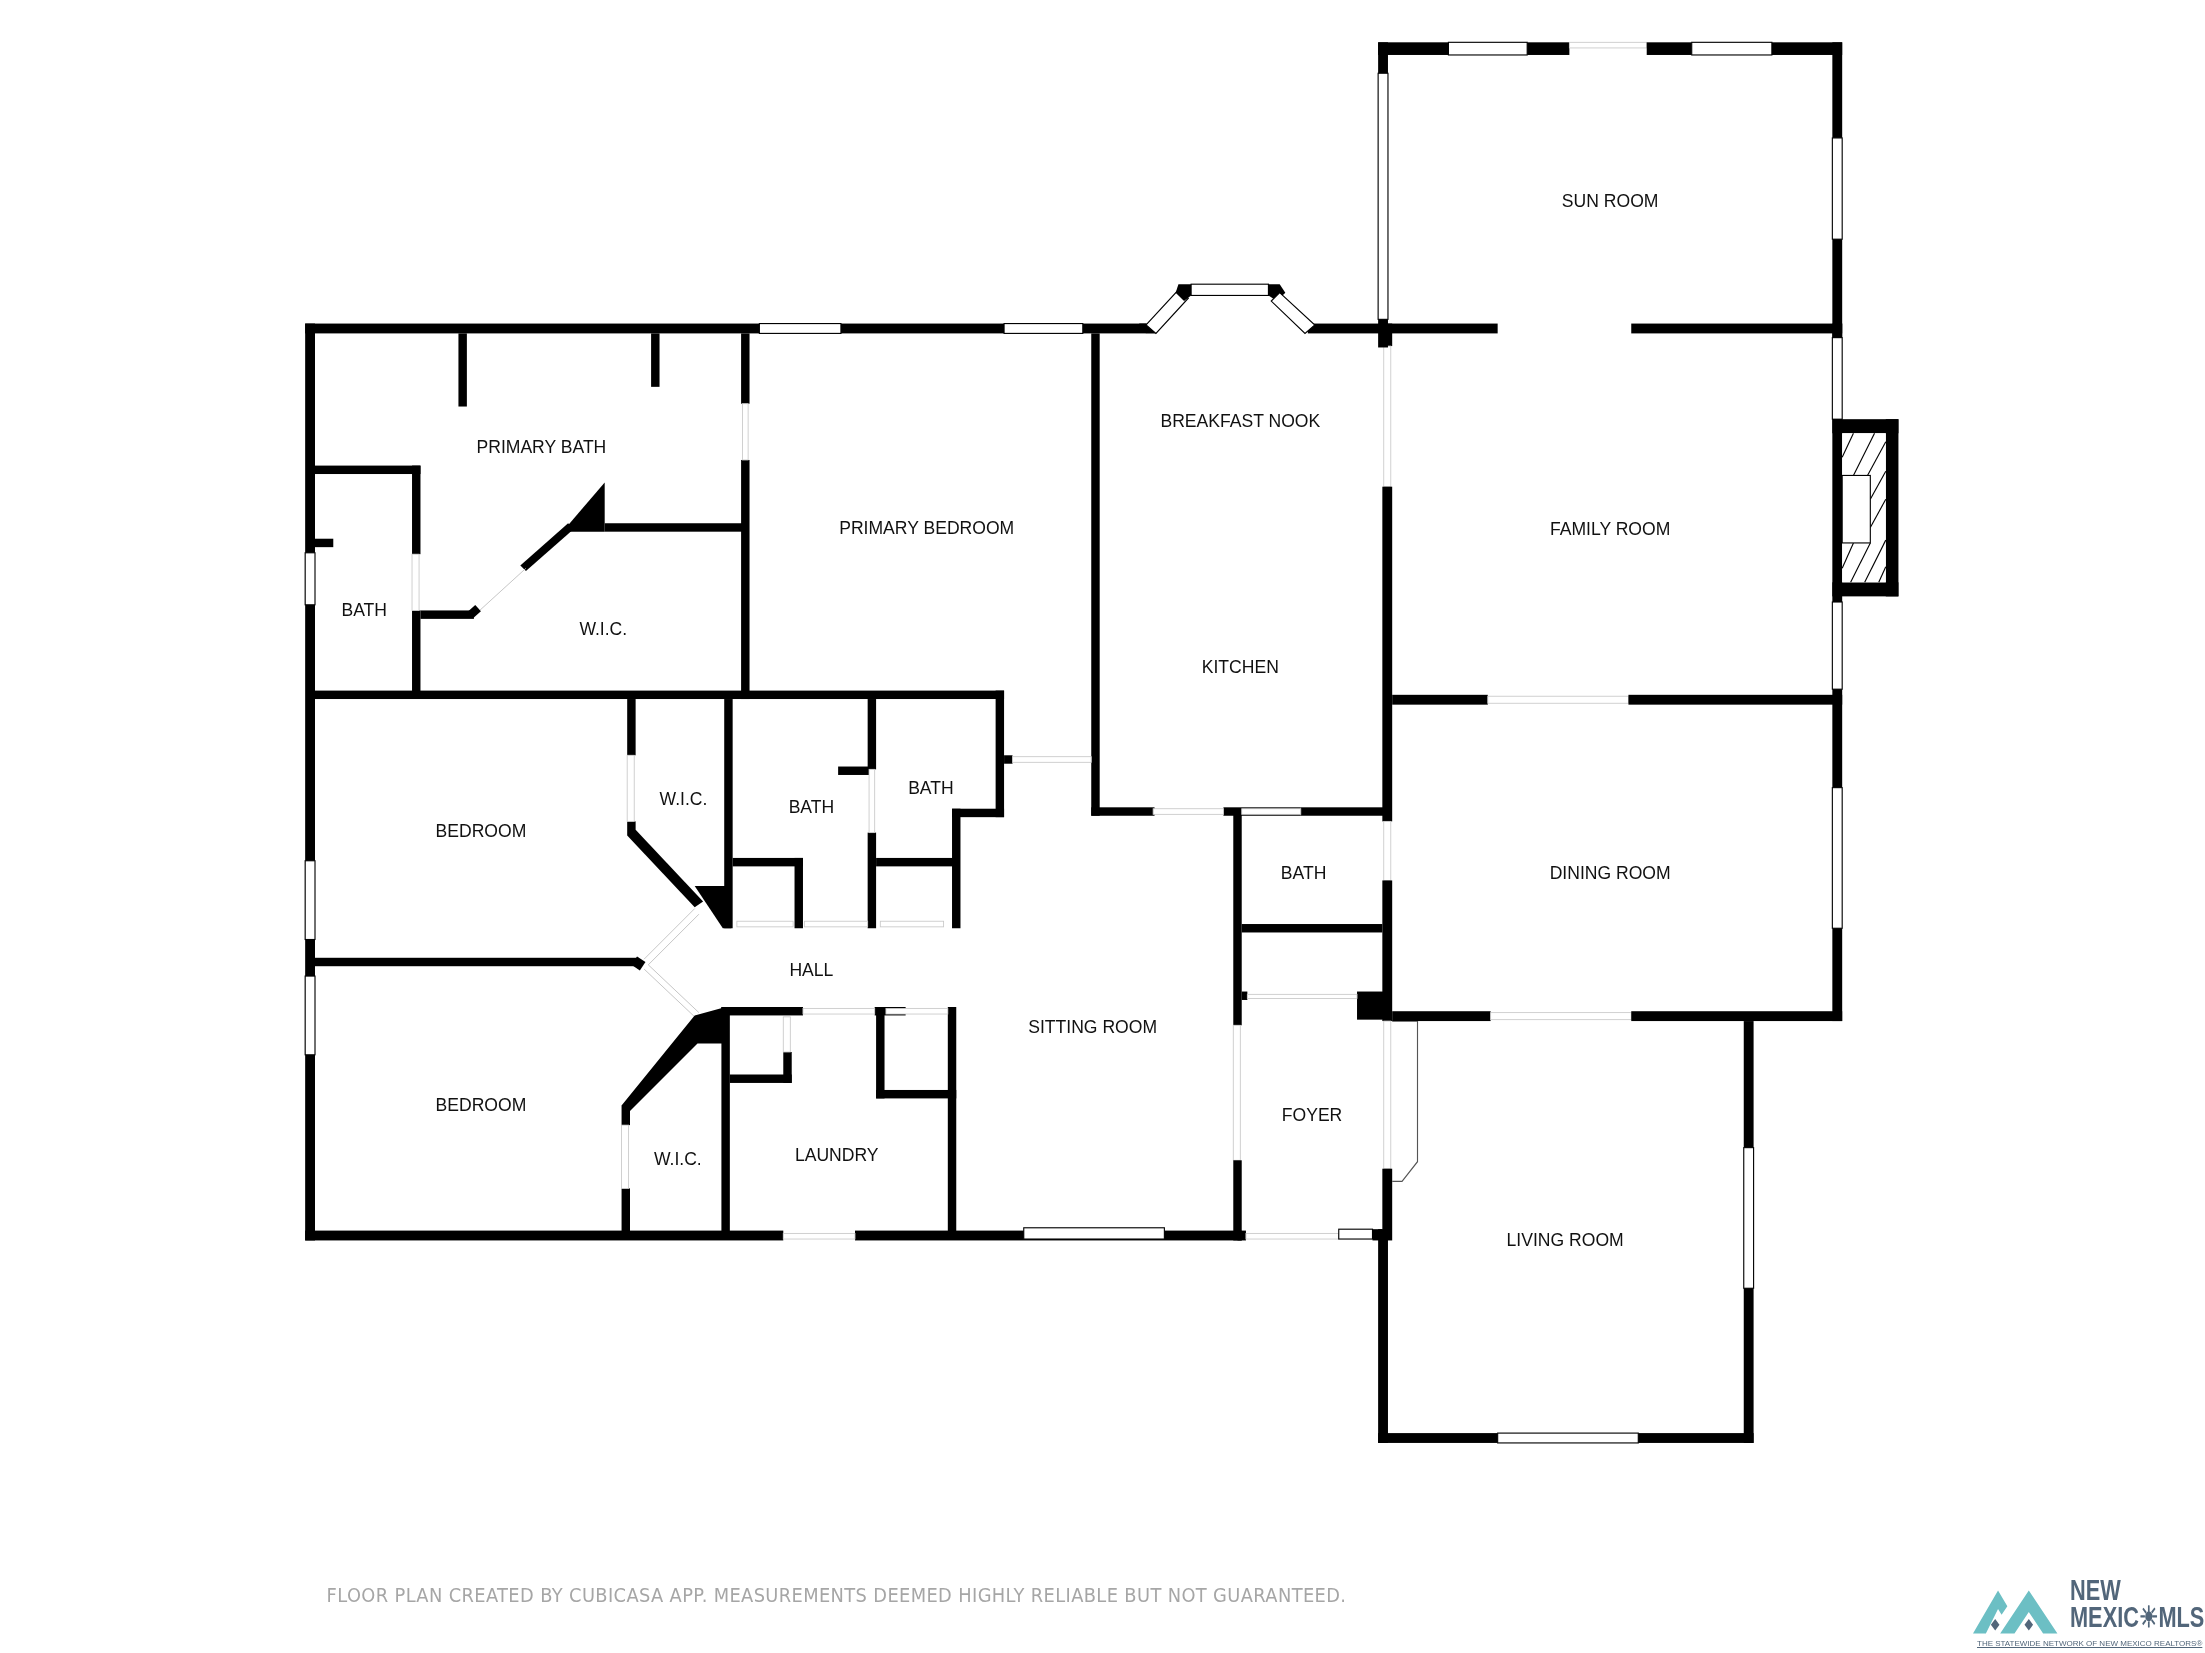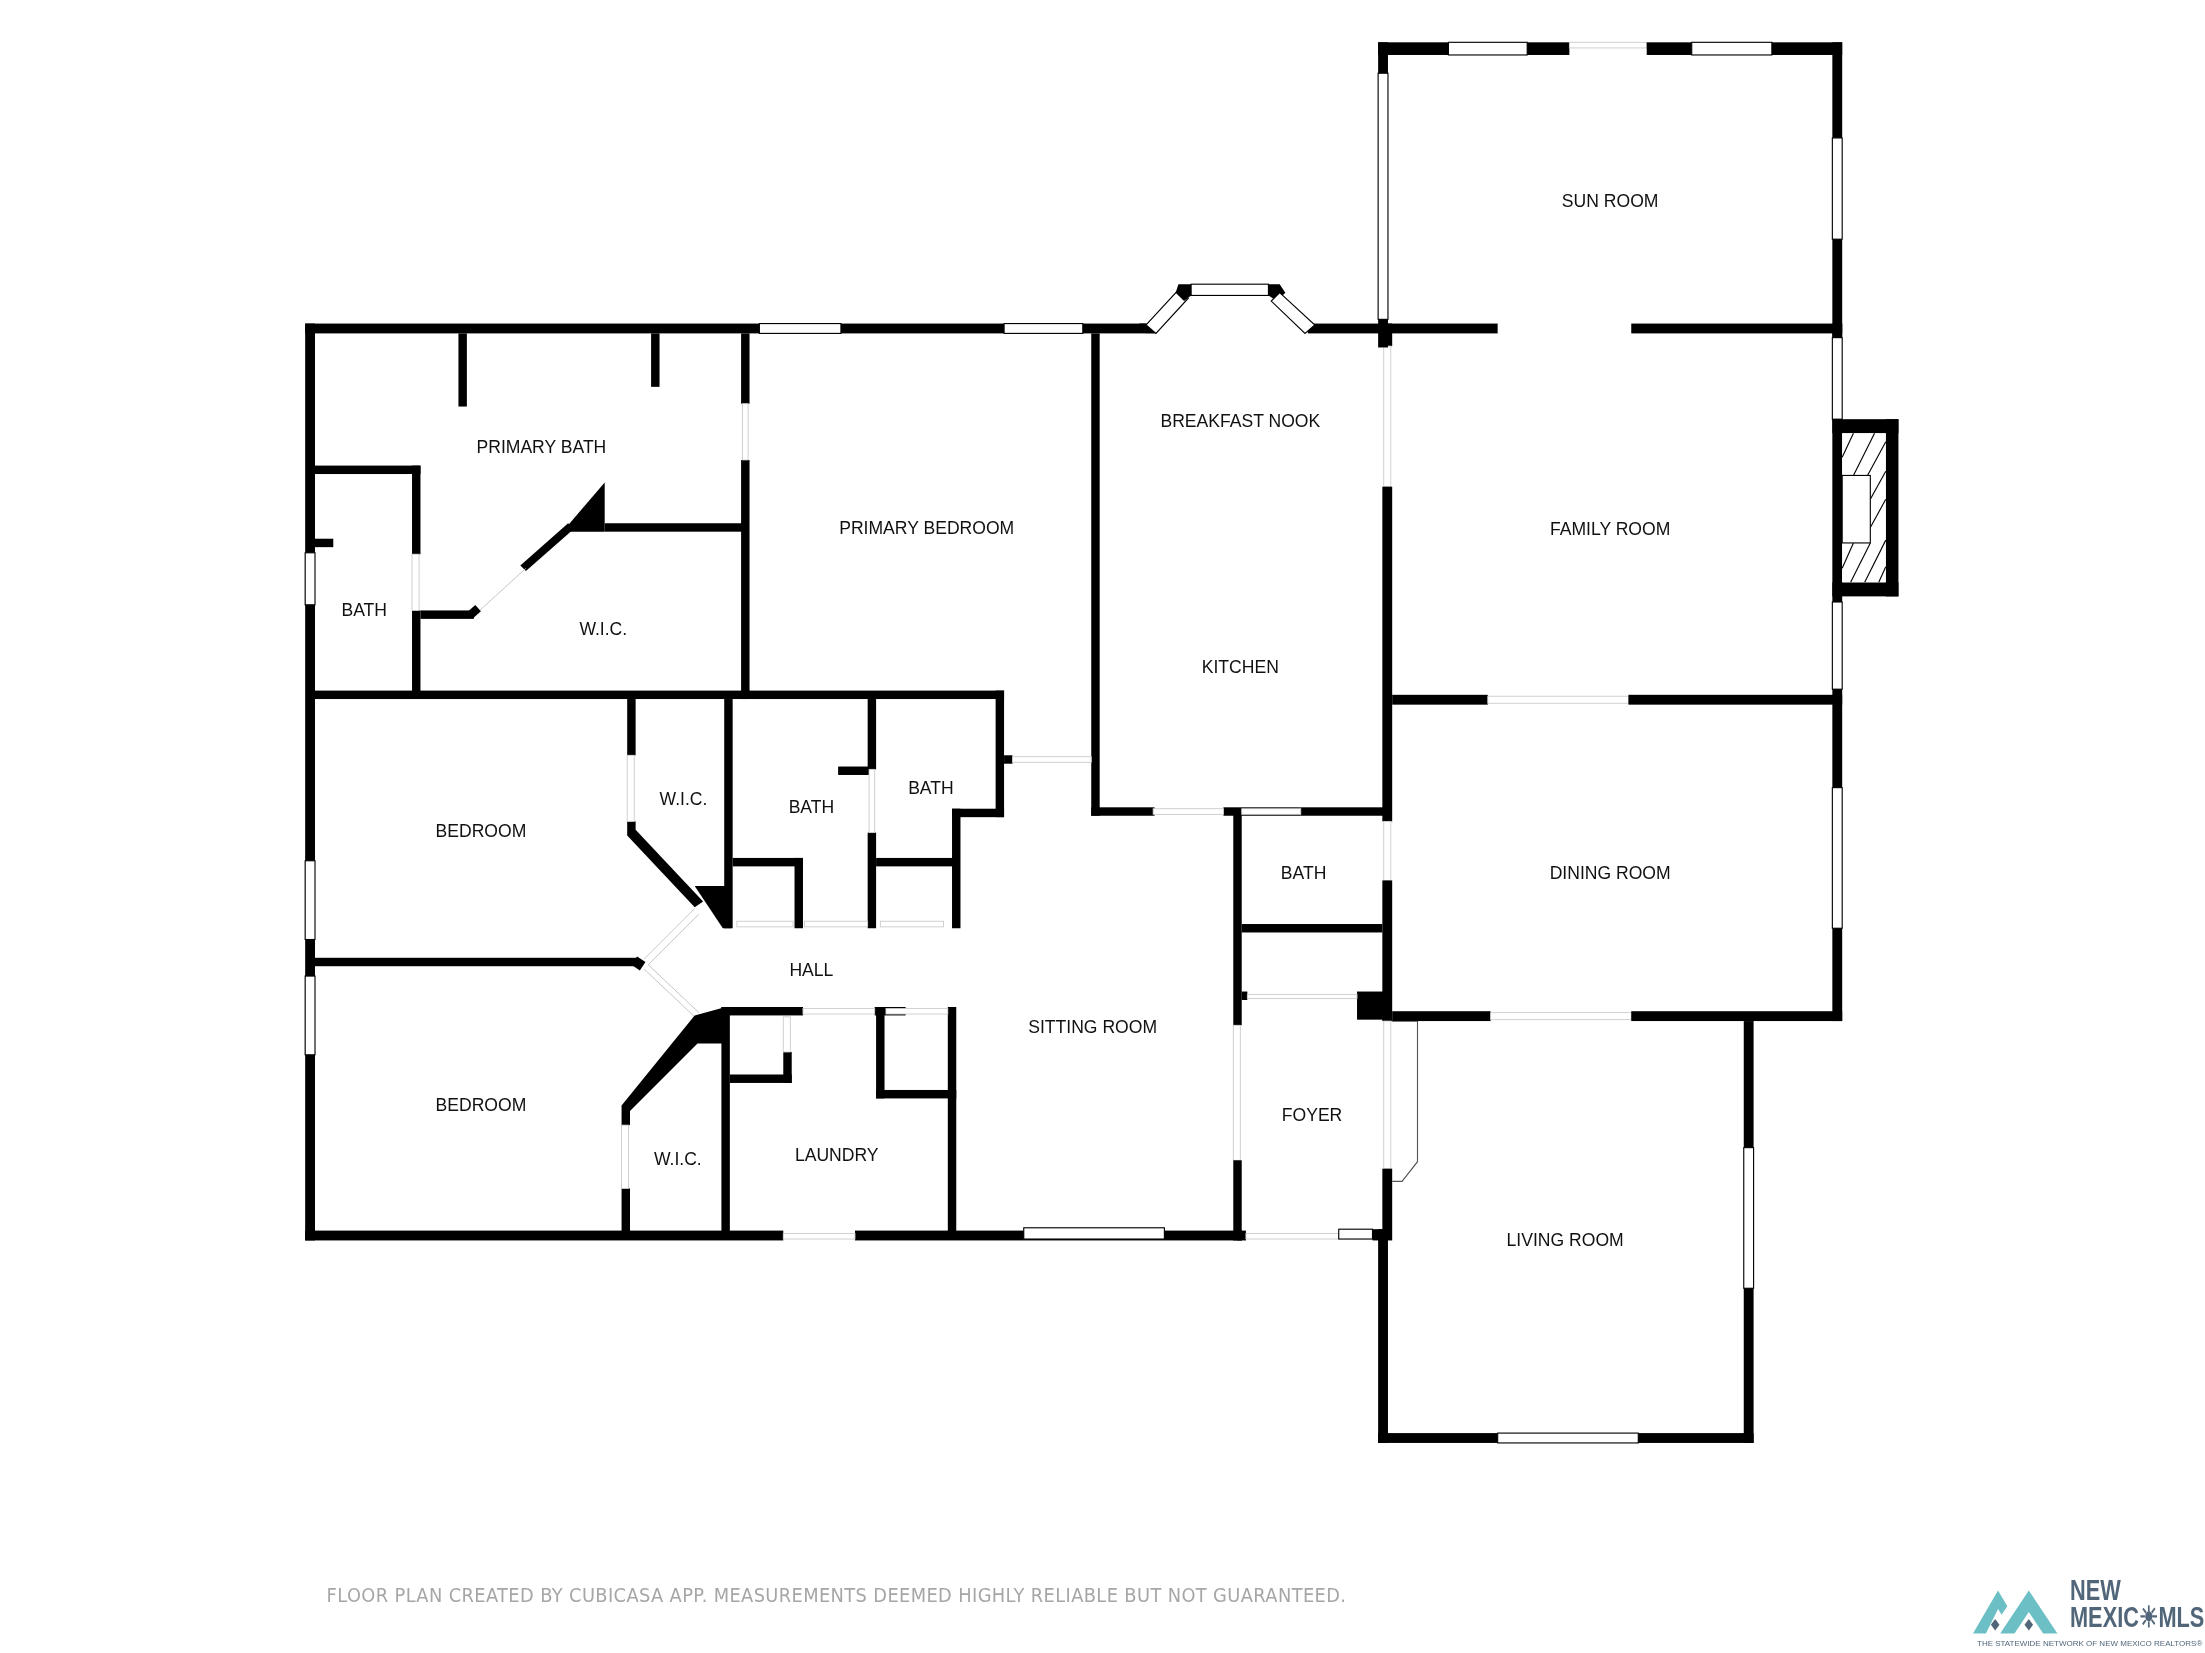--- a/index.html
+++ b/index.html
@@ -6,21 +6,21 @@
   body{width:2205px;height:1654px;position:relative;overflow:hidden;font-family:"Liberation Sans",sans-serif;}
   #plan{position:absolute;left:0;top:0;width:2205px;height:1654px;}
   .wall{fill:#000;}
   .win{fill:#fff;stroke:#000;stroke-width:0.8;}
   .gap{fill:#fff;stroke:#c8c8c8;stroke-width:0.6;}
   .label{font-family:"Liberation Sans",sans-serif;font-size:12.5px;fill:#111;text-anchor:middle;dominant-baseline:middle;}
   .disclaimer{position:absolute;left:0;width:1673px;top:1584px;text-align:center;font-family:"DejaVu Sans",sans-serif;font-size:19.4px;color:#a6a6a6;letter-spacing:0.4px;transform:scaleX(0.92);transform-origin:836px 0;}
   .logo{position:absolute;left:1973px;top:1576px;width:230px;height:76px;}
   .logo-new{position:absolute;left:97px;top:0px;font-family:"Liberation Sans",sans-serif;font-weight:bold;font-size:29px;line-height:29px;color:#52667a;transform:scaleX(0.75);transform-origin:0 0;}
   .logo-mexico{position:absolute;left:97px;top:27px;font-family:"Liberation Sans",sans-serif;font-weight:bold;font-size:29px;line-height:29px;color:#52667a;transform:scaleX(0.75);transform-origin:0 0;white-space:nowrap;}
-  .logo-tag{position:absolute;left:4px;top:63px;font-family:"Liberation Sans",sans-serif;font-size:8px;color:#52667a;white-space:nowrap;}
+  .logo-tag{position:absolute;left:4px;top:63px;font-family:"Liberation Sans",sans-serif;font-size:8px;color:#52667a;white-space:nowrap;text-decoration:underline;}
   .logo-mark{position:absolute;left:0;top:7.2px;width:93px;height:55px;}
 </style>
 </head>
 <body>
 
 <svg id="plan" viewBox="0 0 1568 1176" xmlns="http://www.w3.org/2000/svg">
 
   <g>
 
     <rect class="wall" x="217" y="230" width="7" height="652"></rect>

